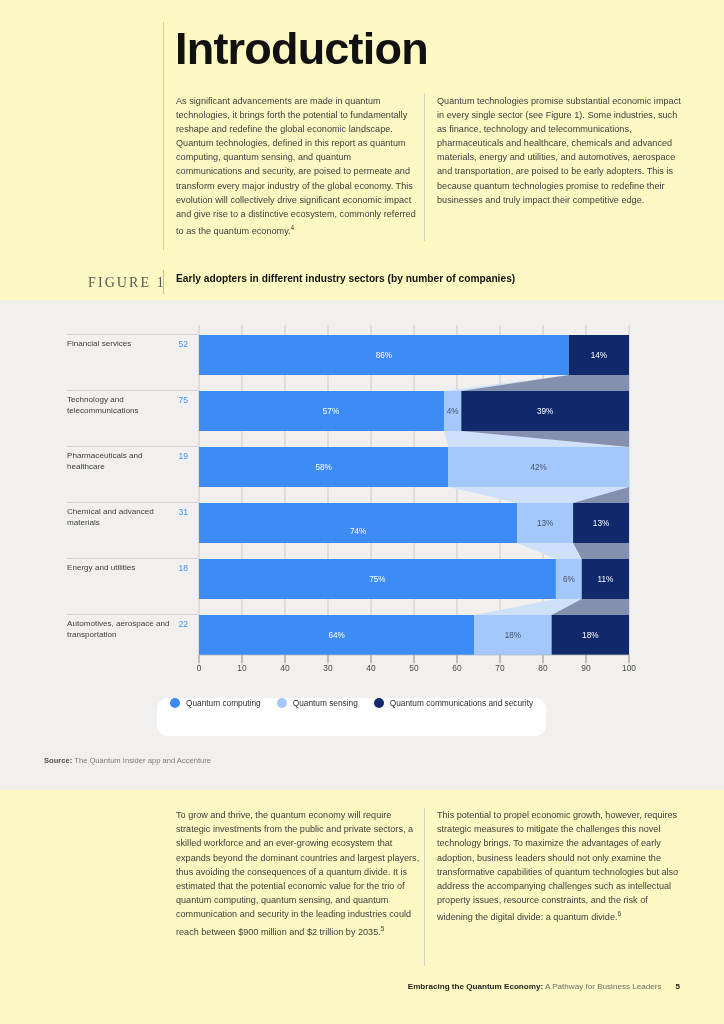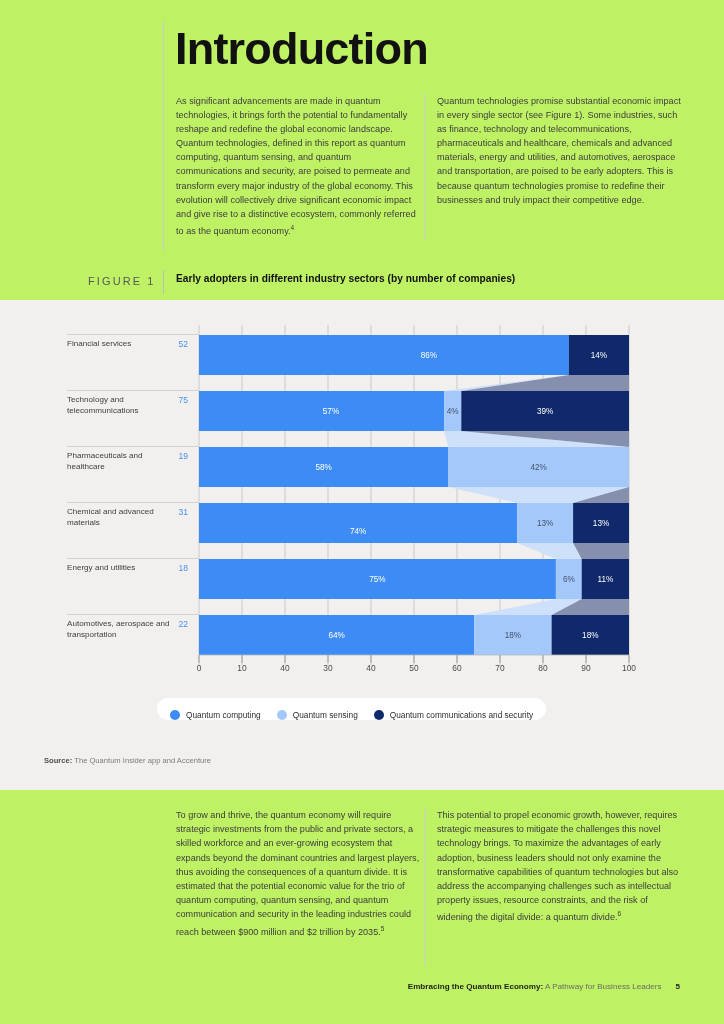--- a/index.html
+++ b/index.html
@@ -2,21 +2,21 @@
 <html><head>
 <meta charset="utf-8">
 <style>
   * { box-sizing: border-box; margin: 0; padding: 0; }
   html, body {
     width: 724px; height: 1024px;
     background: #ffffff;
     font-family: "Liberation Sans", sans-serif;
     -webkit-font-smoothing: antialiased;
   }
-  .page { position: relative; width: 724px; height: 1024px; overflow: hidden; background:#bef264; }
+  .page { position: relative; width: 724px; height: 1024px; overflow: hidden; background:#fef9c3; }
 
   
   .intro-rule {
     position: absolute; left: 163px; top: 22px; width: 1px; height: 228px;
     background: #c9c9c9;
   }
   .title {
     position: absolute; left: 175px; top: 23px;
     font-size: 45px; font-weight: 700; letter-spacing: -0.8px;
     color: #111111; line-height: 52px;
@@ -30,21 +30,21 @@
     font-size: 9.1px; line-height: 14.1px; color: #3c3c3c;
     letter-spacing: 0.02px;
   }
   .col.left  { left: 176px; width: 242px; }
   .col.right { left: 437px; width: 244px; }
   .col sup { font-size: 6.5px; vertical-align: super; }
 
   
   .fig-label {
     position: absolute; left: 88px; top: 275px;
-    font-size: 11px; letter-spacing: 2.1px; color: #58585b; font-weight: 400;
+    font-size: 14px; letter-spacing: 2.1px; color: #58585b; font-weight: 400; font-family: Liberation Serif, serif;
   }
   .fig-rule {
     position: absolute; left: 163px; top: 270px; width: 1px; height: 24px; background: #bdbdbd;
   }
   .fig-title {
     position: absolute; left: 176px; top: 273px;
     font-size: 10.2px; font-weight: 700; color: #111; letter-spacing: 0.01px;
   }
 
   
@@ -72,22 +72,22 @@
   .seg-label.on-dark { color: #ffffff; }
   .seg-label.on-light { color: #44526b; }
 
   .tick-label {
     position: absolute; font-size: 8.4px; color: #4b4b4b;
     transform: translateX(-50%); top: 363px;
   }
 
   .legend {
     position: absolute; left: 157px; top: 398px;
-    height: 22px; background: #ffffff; border-radius: 11px;
-    display: flex; align-items: flex-end; gap: 0px; padding: 0 13px;
+    height: 38px; background: #ffffff; border-radius: 11px;
+    display: flex; align-items: flex-start; gap: 0px; padding: 0 13px;
   }
   .legend-item { display: flex; align-items: center; margin-right: 16px; }
   .legend-item:last-child { margin-right: 0; }
   .legend-dot { width: 10px; height: 10px; border-radius: 50%; margin-right: 6px; flex: none; }
   .legend-text { font-size: 8.3px; color: #2e2e2e; white-space: nowrap; }
 
   .source {
     position: absolute; left: 44px; top: 456px; font-size: 7.6px; color: #7b7b7b;
   }
   .source b { color: #4f4f4f; font-weight: 700; }
@@ -178,21 +178,21 @@
           <line x1="285" y1="355" x2="285" y2="363" stroke="#9a9a9a" stroke-width="0.9"></line>
           <line x1="328" y1="355" x2="328" y2="363" stroke="#9a9a9a" stroke-width="0.9"></line>
           <line x1="371" y1="355" x2="371" y2="363" stroke="#9a9a9a" stroke-width="0.9"></line>
           <line x1="414" y1="355" x2="414" y2="363" stroke="#9a9a9a" stroke-width="0.9"></line>
           <line x1="457" y1="355" x2="457" y2="363" stroke="#9a9a9a" stroke-width="0.9"></line>
           <line x1="500" y1="355" x2="500" y2="363" stroke="#9a9a9a" stroke-width="0.9"></line>
           <line x1="543" y1="355" x2="543" y2="363" stroke="#9a9a9a" stroke-width="0.9"></line>
           <line x1="586" y1="355" x2="586" y2="363" stroke="#9a9a9a" stroke-width="0.9"></line>
           <line x1="629" y1="355" x2="629" y2="363" stroke="#9a9a9a" stroke-width="0.9"></line>
         </svg>
-    <div class="seg-label on-dark" style="left: 383.9px; top: 55px; margin-left: 45px;">86%</div>
+    <div class="seg-label on-dark" style="left: 383.9px; top: 55px;">86%</div>
         <div class="seg-label on-dark" style="left: 598.9px; top: 55px;">14%</div>
         <div class="row-label" style="top: 39px;">Financial services</div>
         <div class="row-count" style="top: 39px;">52</div>
         <div class="seg-label on-dark" style="left: 331px; top: 111px;">57%</div>
         <div class="seg-label on-light" style="left: 452.7px; top: 111px;">4%</div>
         <div class="seg-label on-dark" style="left: 545.15px; top: 111px;">39%</div>
         <div class="row-label" style="top: 95px;">Technology and telecommunications</div>
         <div class="row-count" style="top: 95px;">75</div>
         <div class="seg-label on-dark" style="left: 323.7px; top: 167px;">58%</div>
         <div class="seg-label on-light" style="left: 538.7px; top: 167px;">42%</div>

